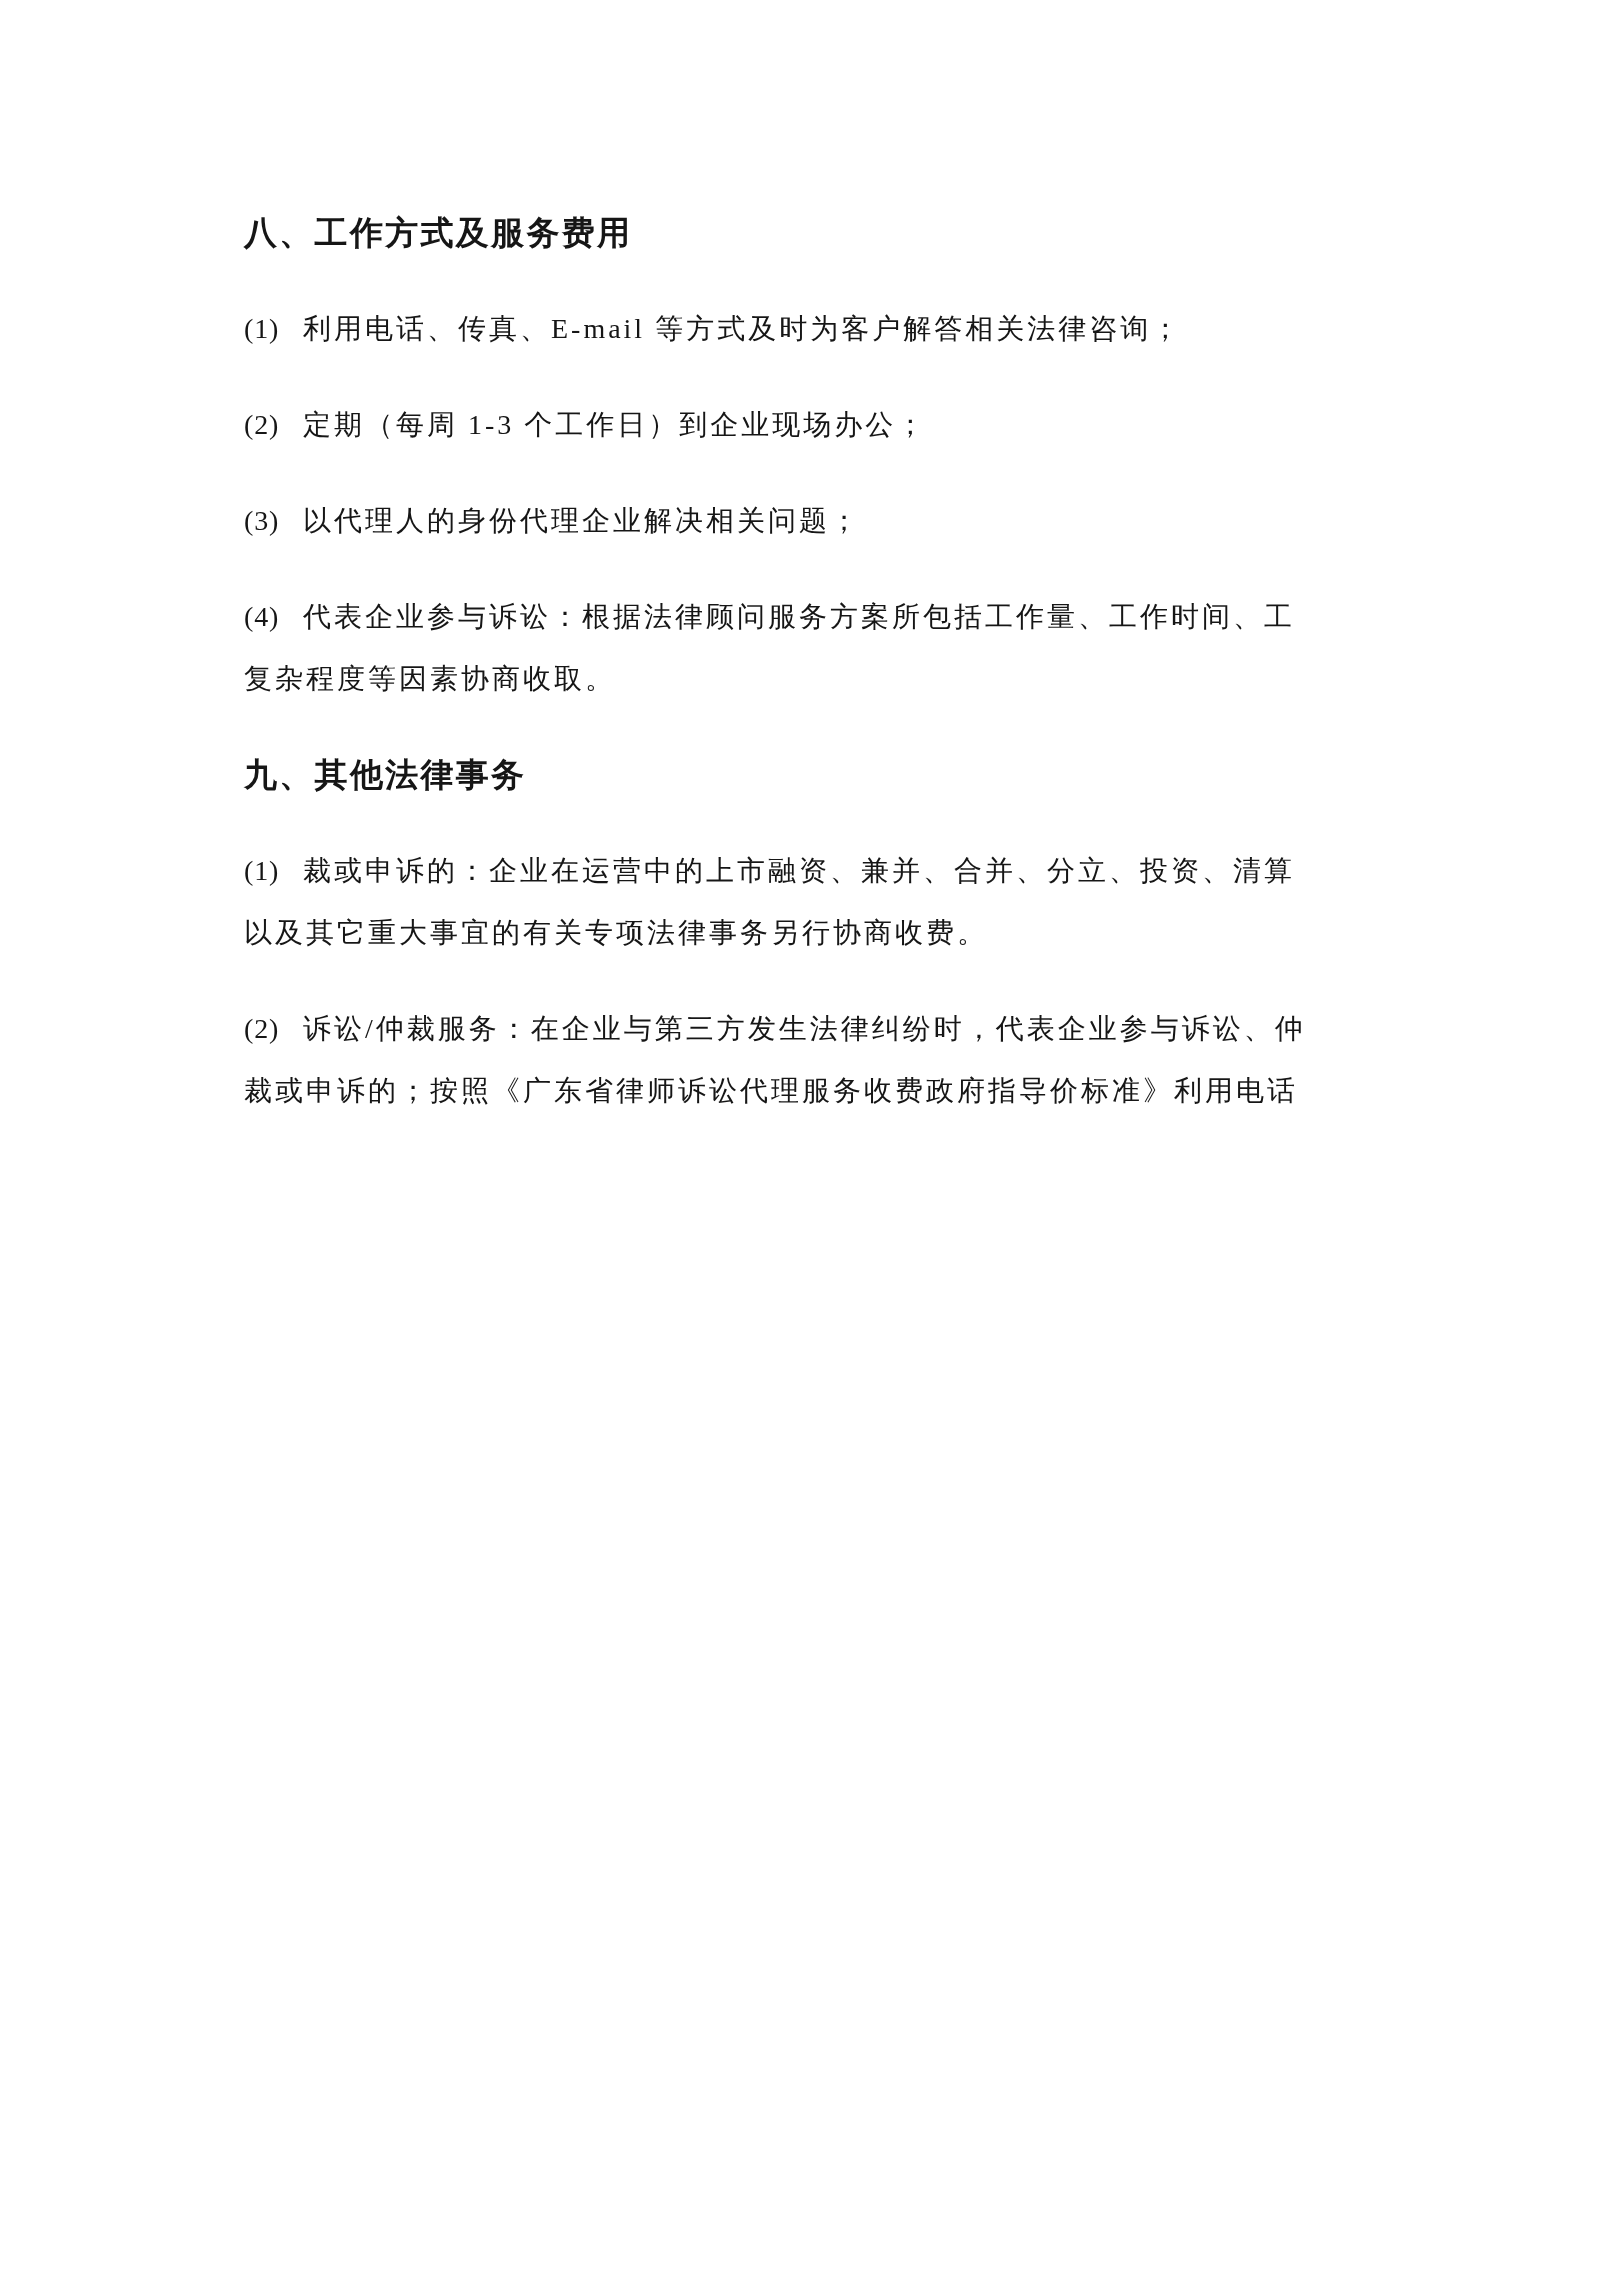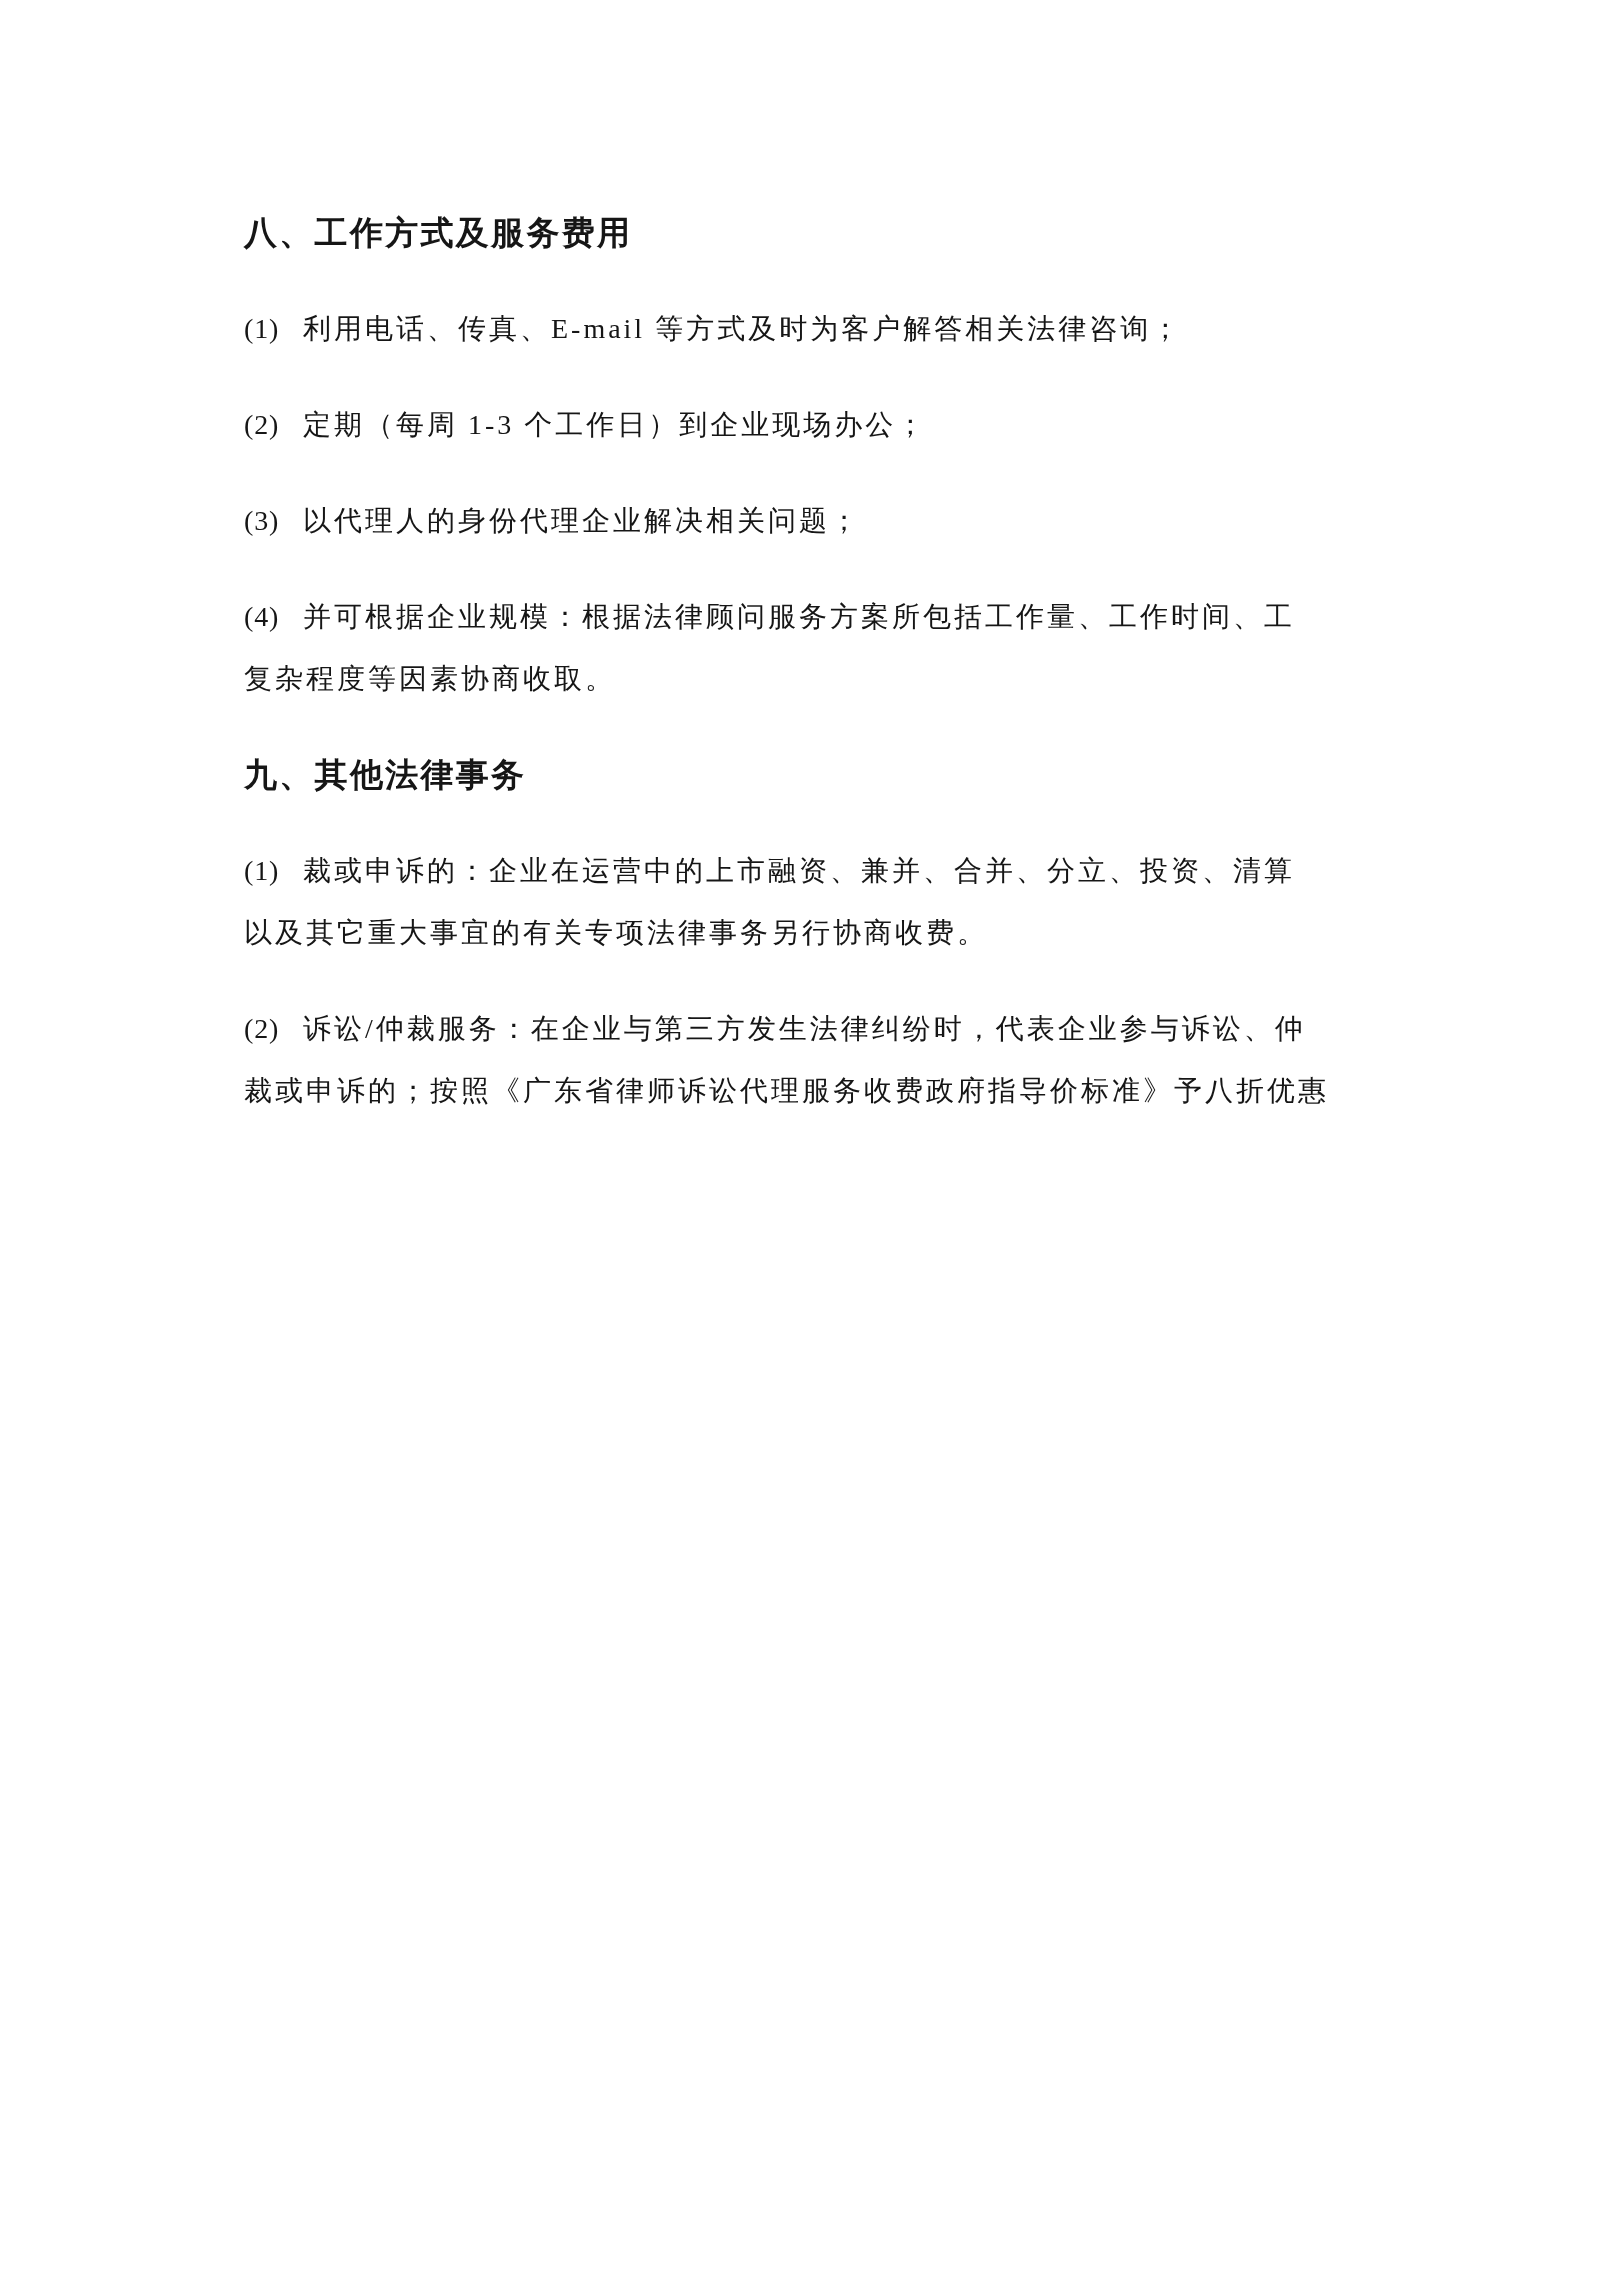--- a/index.html
+++ b/index.html
@@ -66,31 +66,31 @@
 
     <div class="item">
       <div class="line"><span class="num">(2)</span><span>定期（每周 1-3 个工作日）到企业现场办公；</span></div>
     </div>
 
     <div class="item">
       <div class="line"><span class="num">(3)</span><span>以代理人的身份代理企业解决相关问题；</span></div>
     </div>
 
     <div class="item">
-      <div class="line"><span class="num">(4)</span><span>并可根据企业规模：根据法律顾问服务方案所包括工作量、工作时间、工</span></div>
+      <div class="line"><span class="num">(4)</span><span>代表企业参与诉讼：根据法律顾问服务方案所包括工作量、工作时间、工</span></div>
       <div class="line">复杂程度等因素协商收取。</div>
     </div>
 
     <h2 class="heading">九、其他法律事务</h2>
 
     <div class="item">
       <div class="line"><span class="num">(1)</span><span>裁或申诉的：企业在运营中的上市融资、兼并、合并、分立、投资、清算</span></div>
       <div class="line">以及其它重大事宜的有关专项法律事务另行协商收费。</div>
     </div>
 
     <div class="item">
       <div class="line"><span class="num">(2)</span><span>诉讼/仲裁服务：在企业与第三方发生法律纠纷时，代表企业参与诉讼、仲</span></div>
-      <div class="line">裁或申诉的；按照《广东省律师诉讼代理服务收费政府指导价标准》予八折优惠</div>
+      <div class="line">裁或申诉的；按照《广东省律师诉讼代理服务收费政府指导价标准》利用电话</div>
     </div>
 
   </div>
 </div>
 
 
 </body></html>

